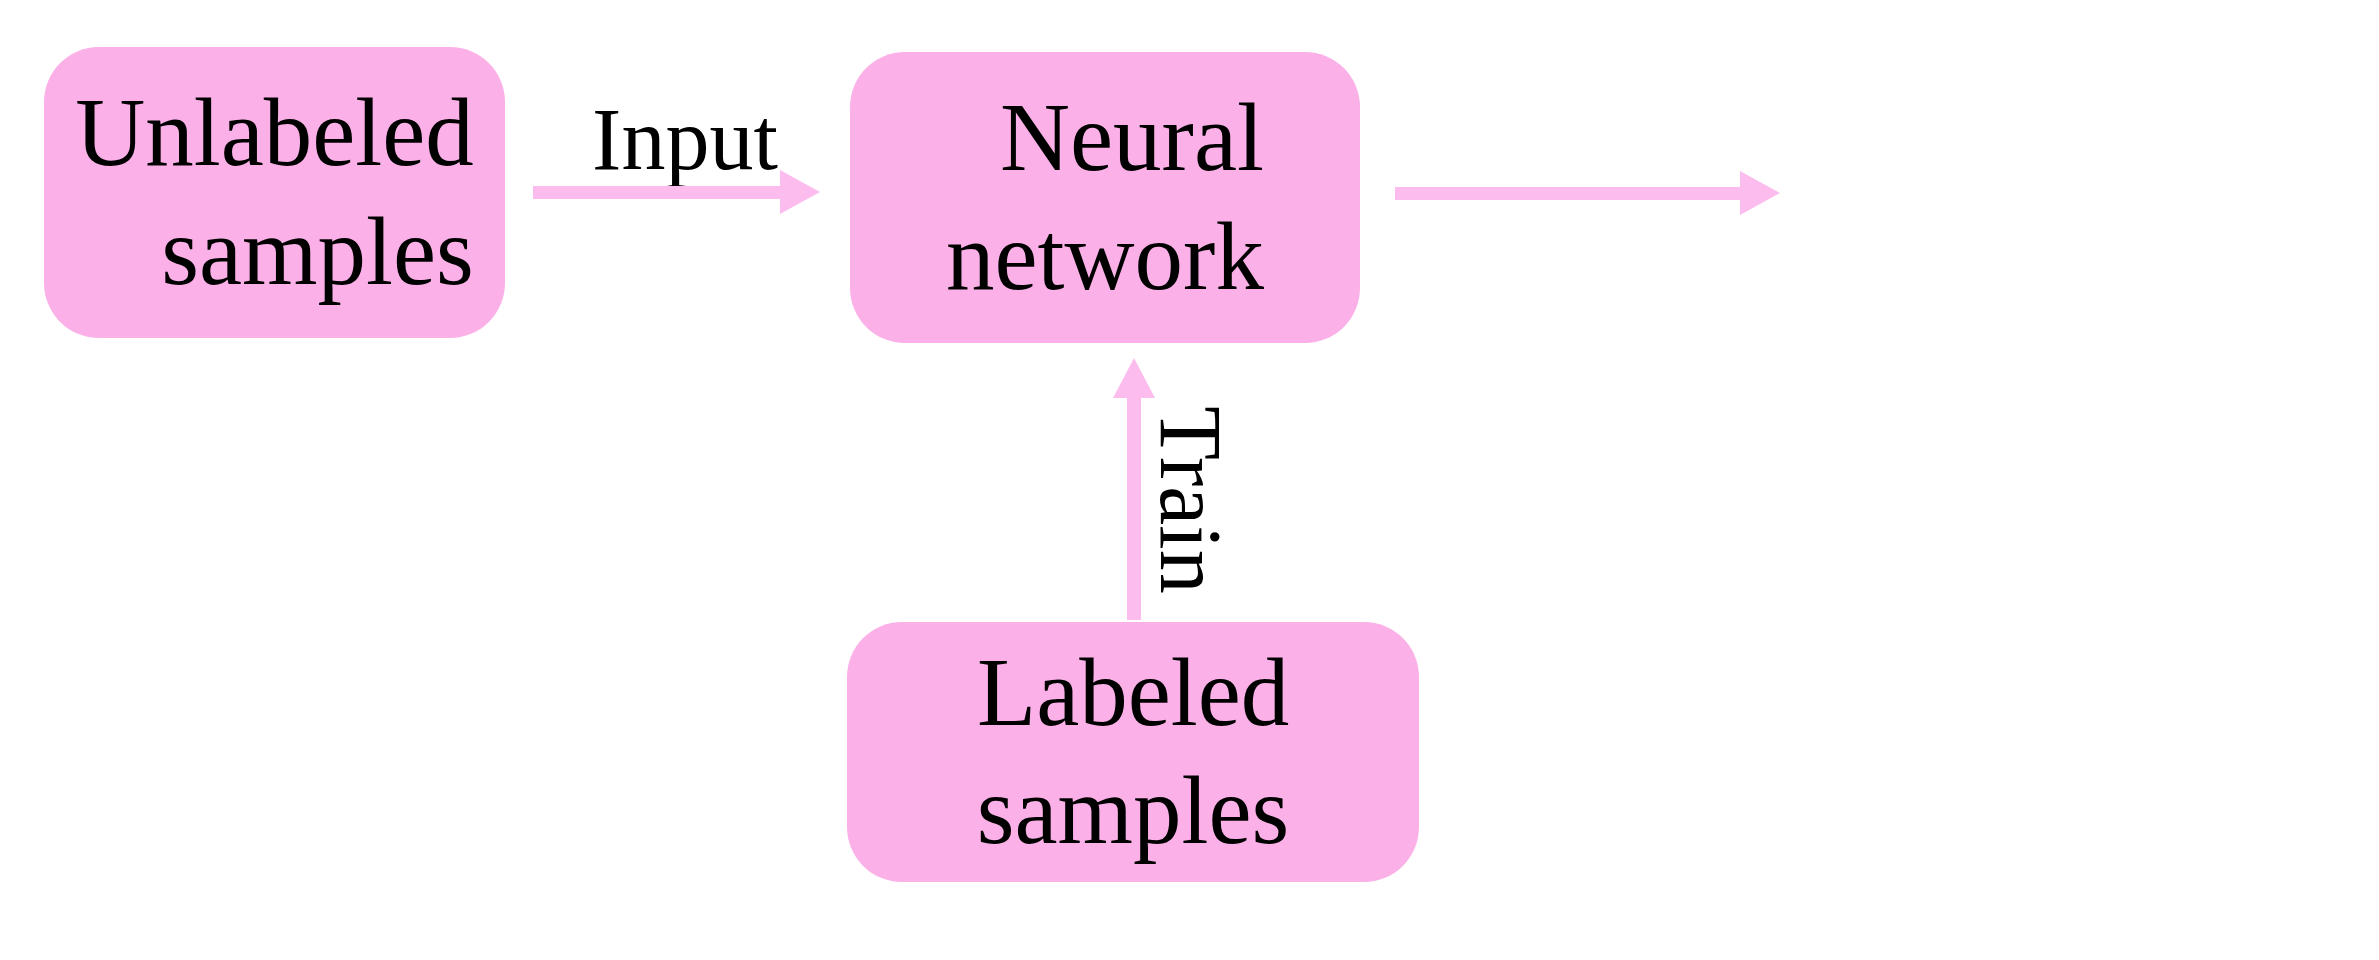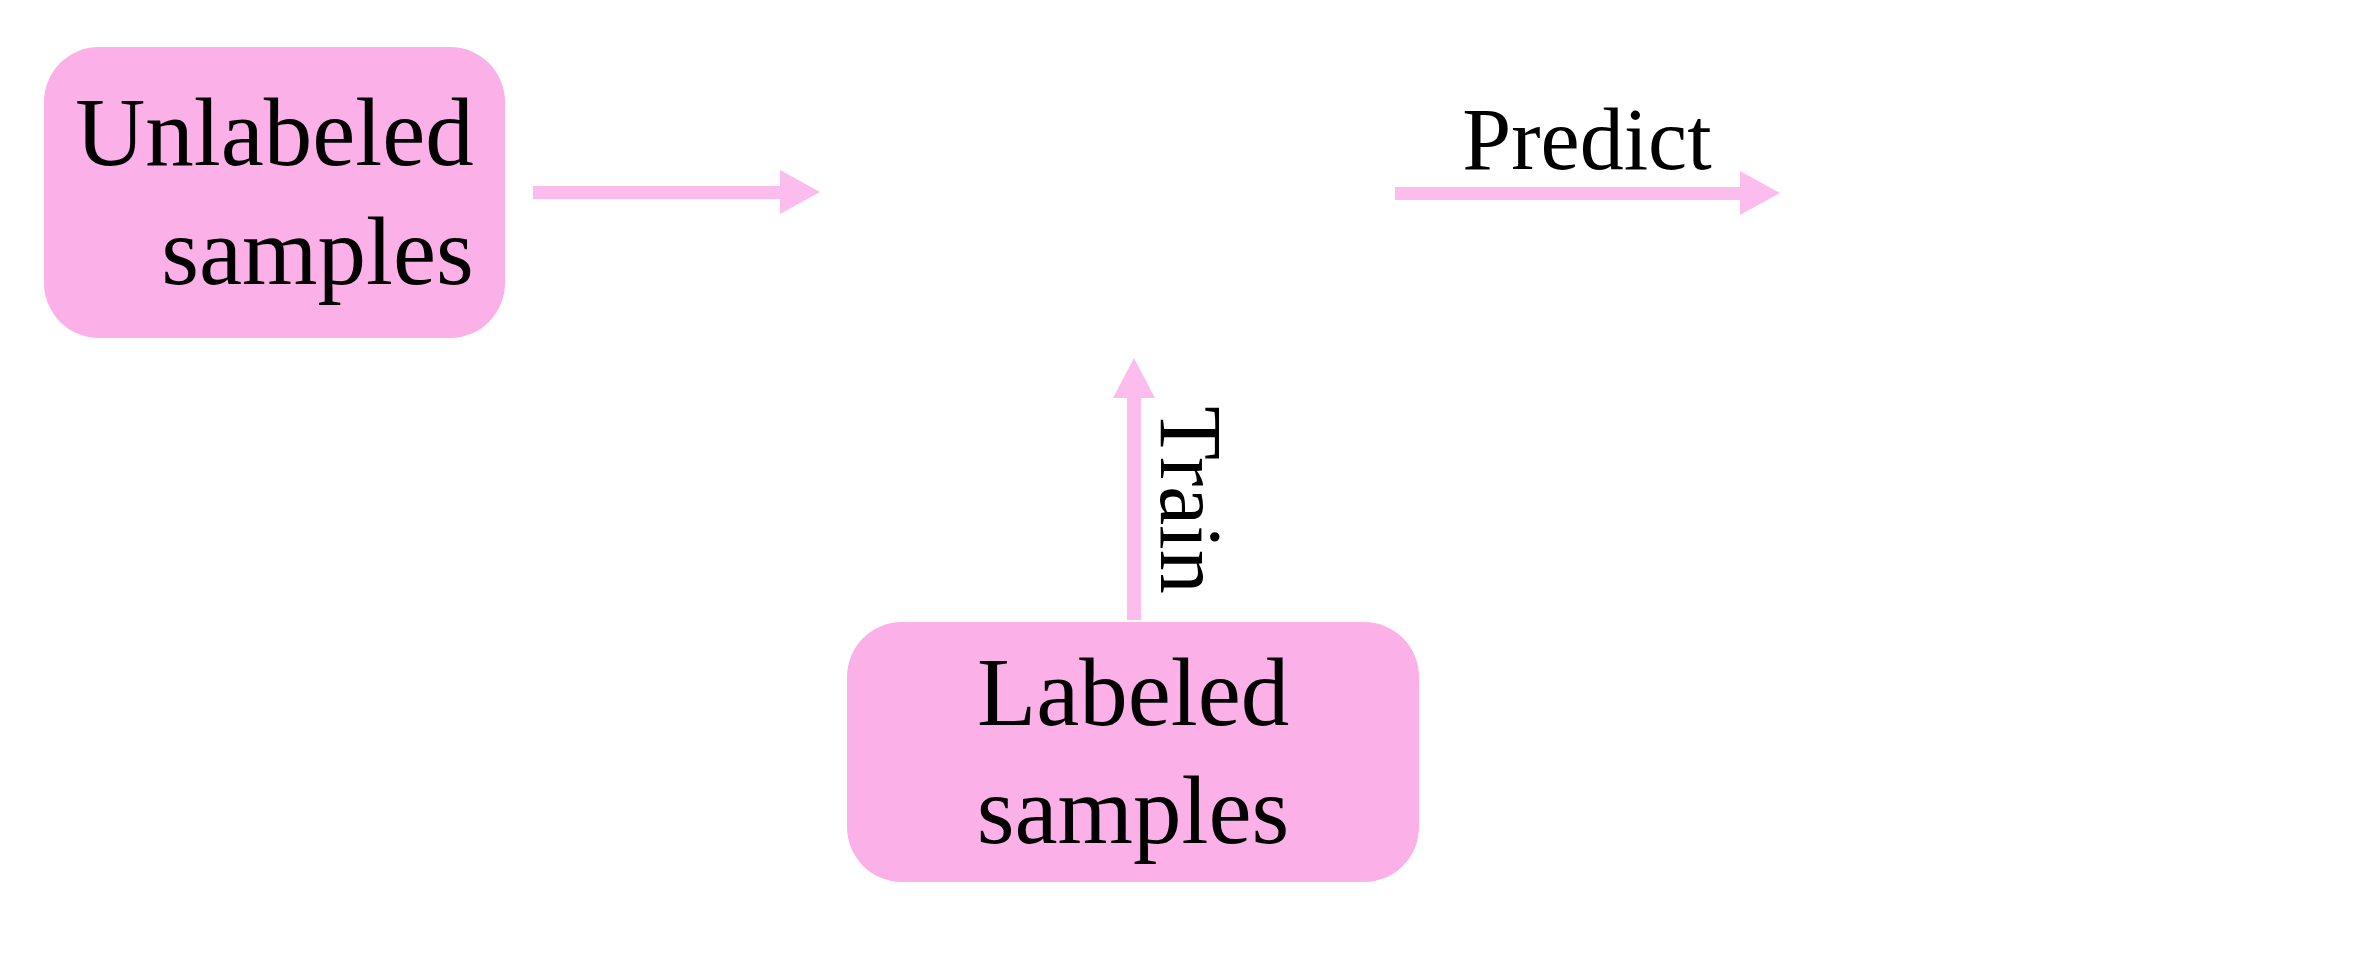--- a/index.html
+++ b/index.html
@@ -86,31 +86,35 @@
 </head>
 <body>
 
 <div class="canvas">
 
   <div class="node" id="node-unlabeled">
     <div class="node-label">Unlabeled
 samples</div>
   </div>
 
+  <div class="node" id="node-neural">
+    <div class="node-label">Neural
+network</div>
+  </div>
 
 
   <div class="node" id="node-labeled">
     <div class="node-label">Labeled
 samples</div>
   </div>
 
+  <div class="edge-label" id="label-input">Input</div>
   <div class="shaft-h" id="input-shaft"></div>
   <div class="head-right" id="input-head"></div>
 
-  <div class="edge-label" id="label-predict">Predict</div>
   <div class="shaft-h" id="predict-shaft"></div>
   <div class="head-right" id="predict-head"></div>
 
   <div class="edge-label" id="label-train">Train</div>
   <div class="head-up" id="train-head"></div>
   <div class="shaft-v" id="train-shaft"></div>
 
 </div>
 
 </body></html>

